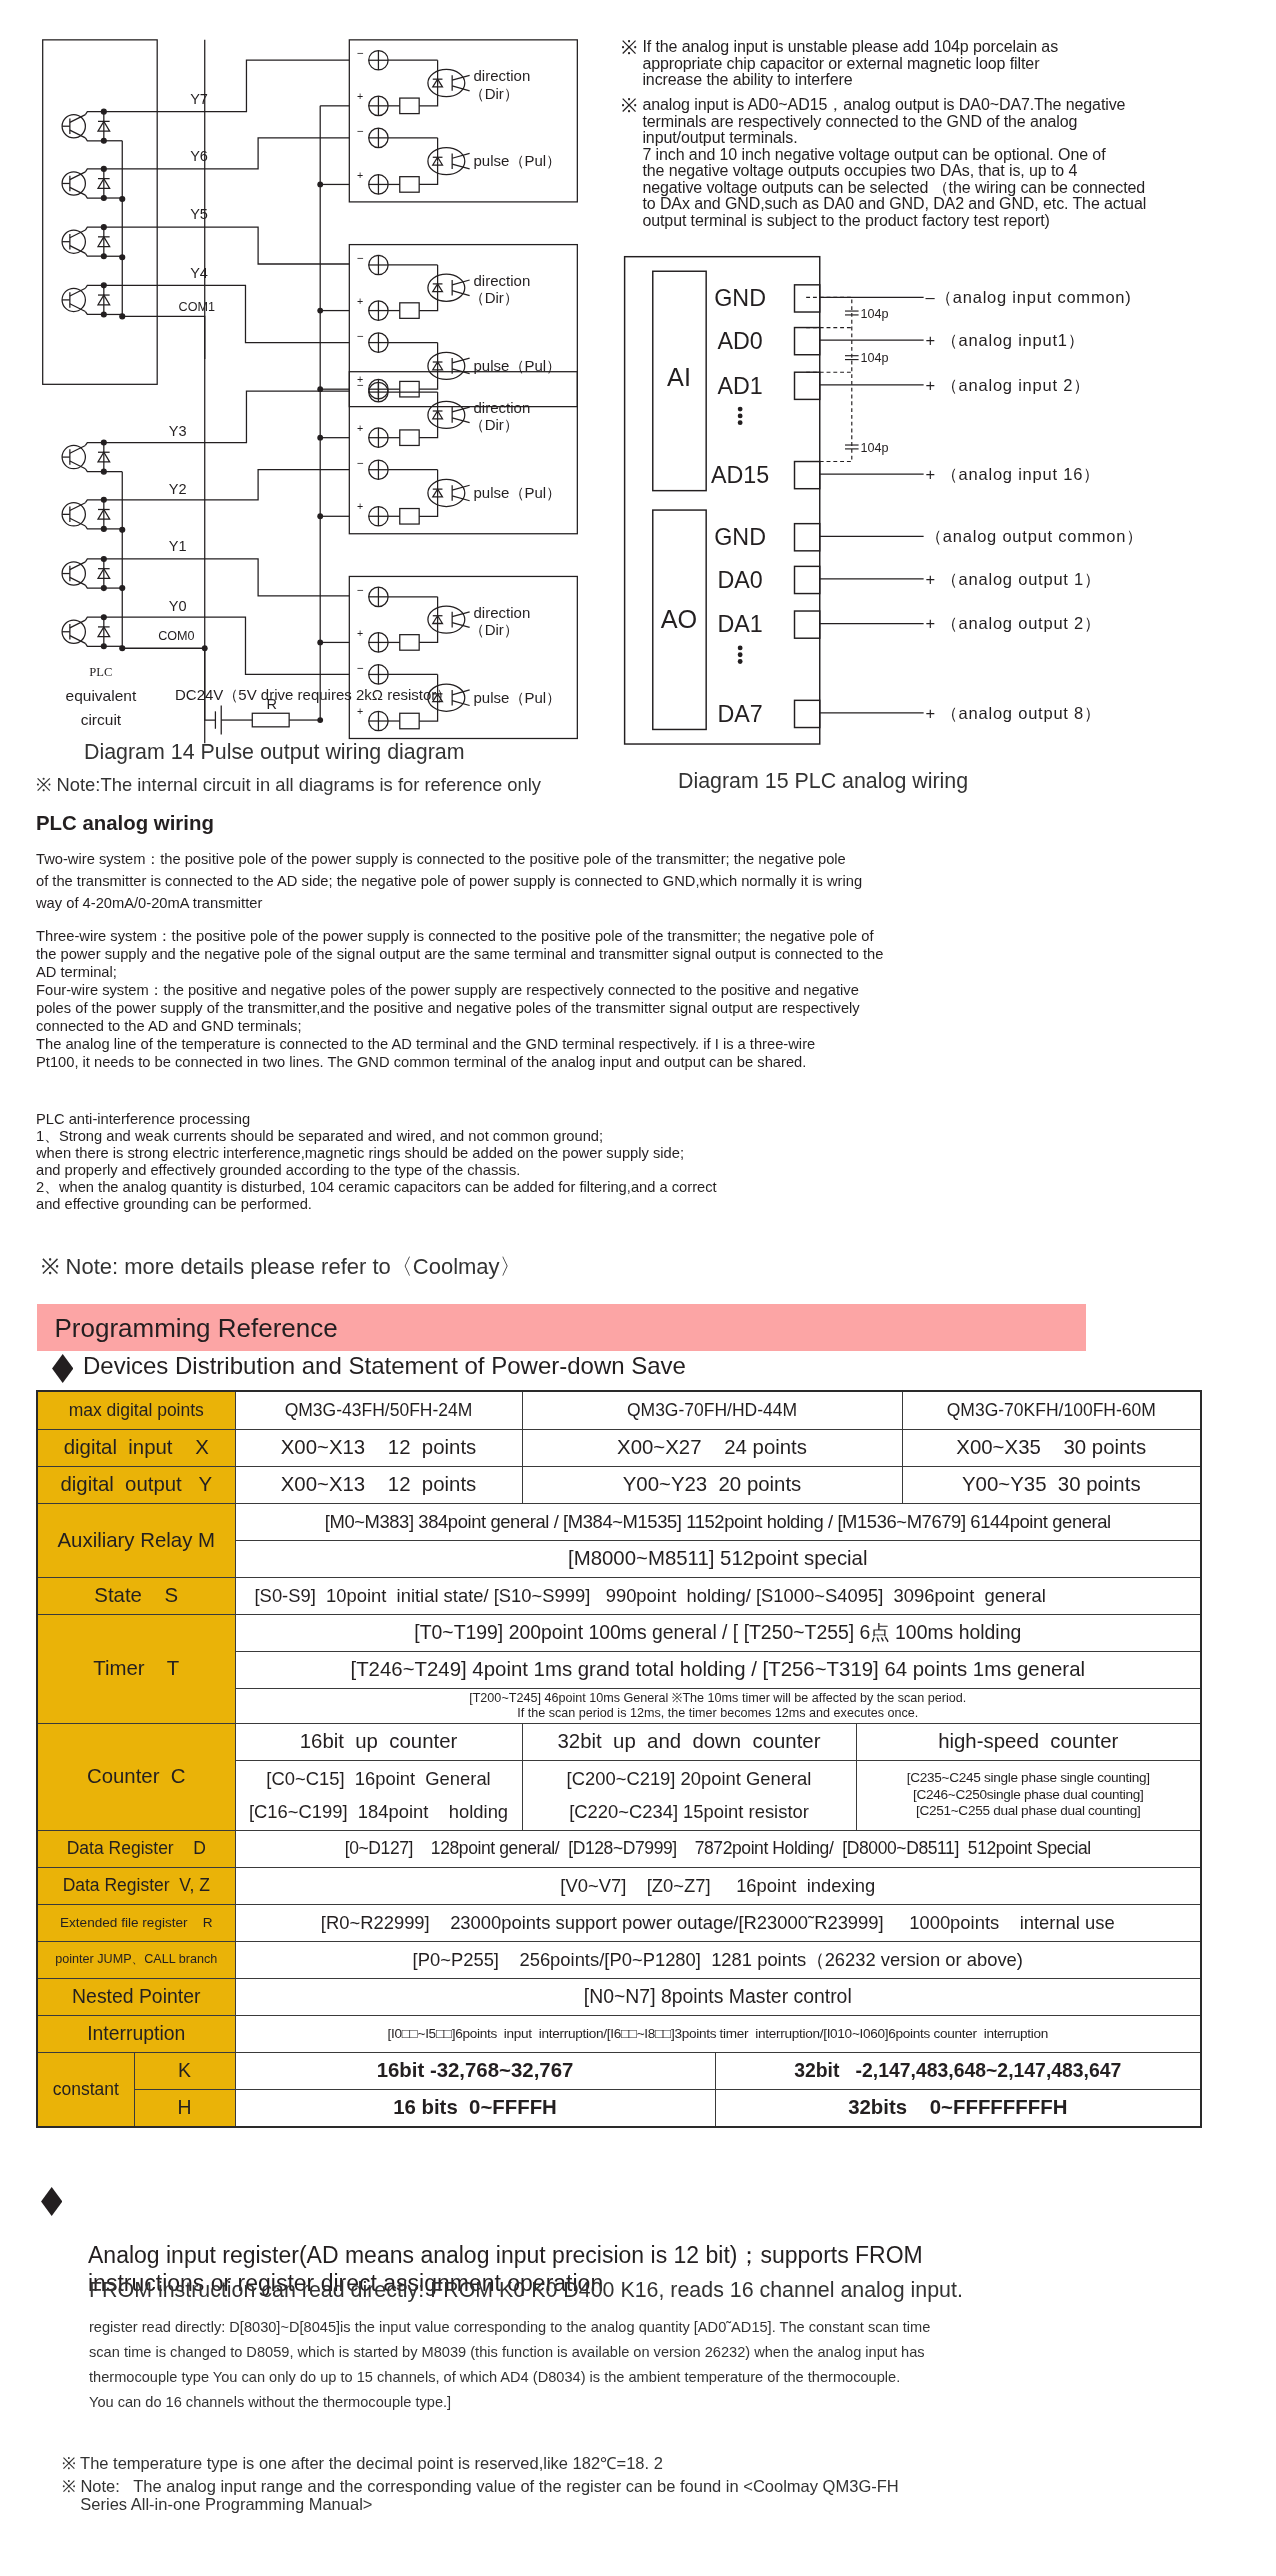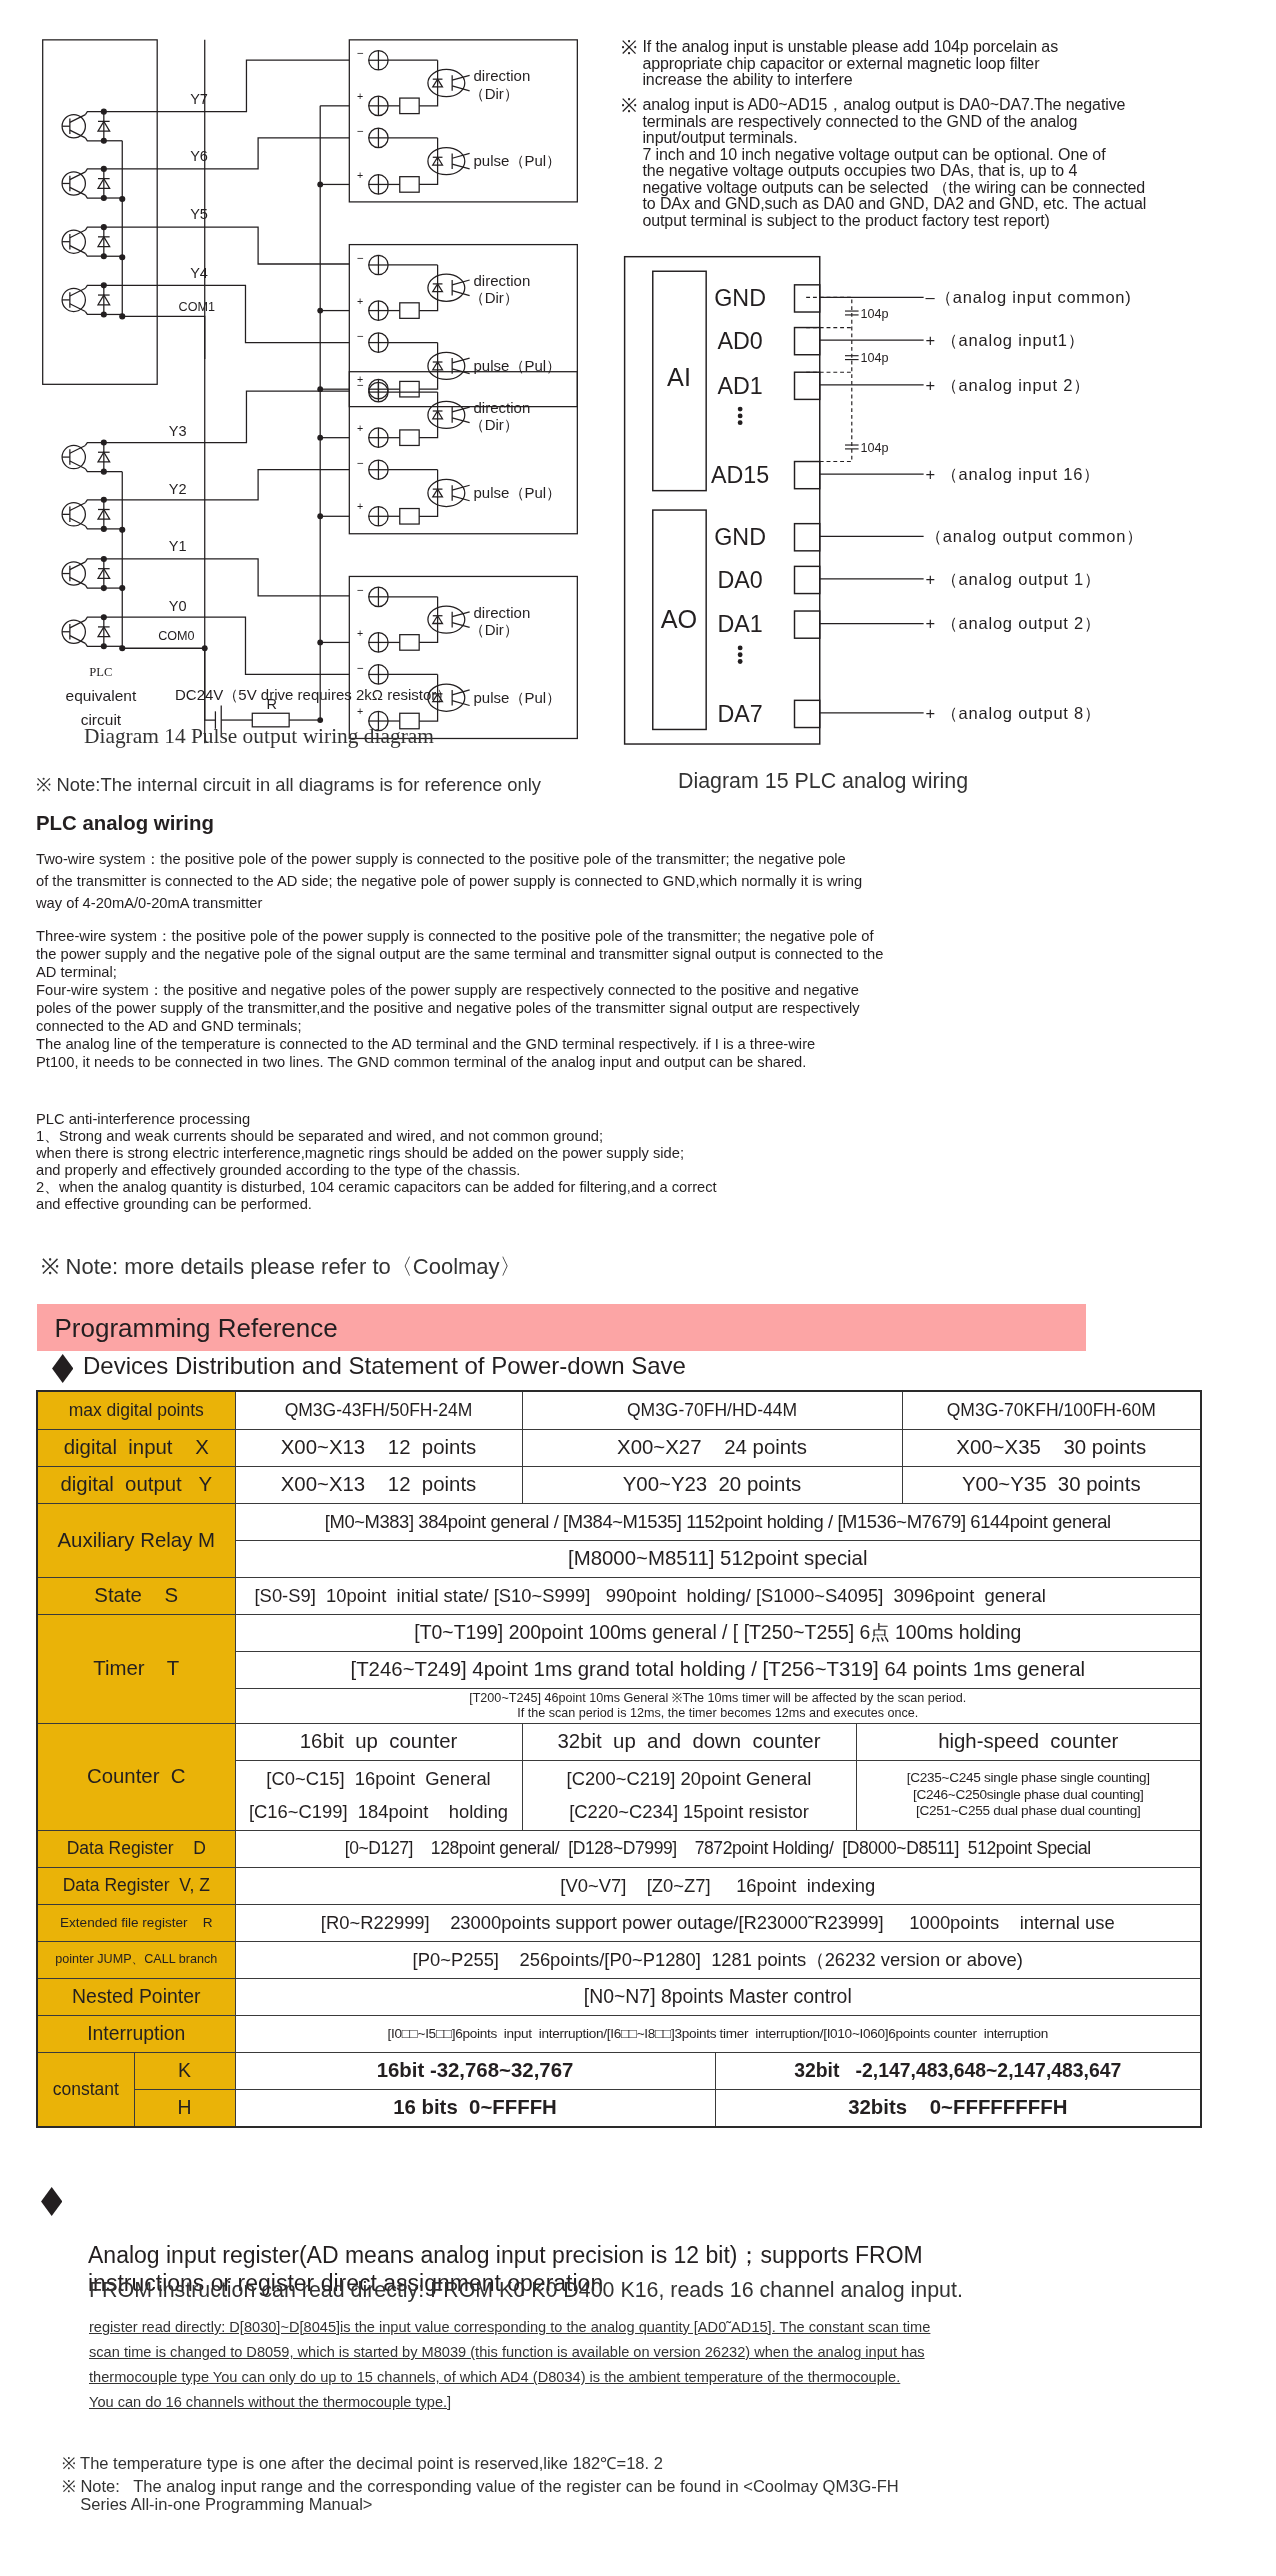--- a/index.html
+++ b/index.html
@@ -20,21 +20,21 @@
   
   table.spec { position:absolute; left:36px; top:1390px; width:1163px; border-collapse:collapse; font-size:20.4px; color:#231f20; table-layout:fixed; }
   table.spec td { border:1.9px solid #3a3a3a; text-align:center; padding:0; height:36px; white-space:nowrap; overflow:hidden; }
   table.spec td.lbl { background:#eab308; }
   table.spec { border:2.9px solid #2a2a2a; }
   .sm { font-size:17.5px; }
   .xs { font-size:12.6px; line-height:14.6px; }
   .xs2 { font-size:13.6px; line-height:16.5px; }
   .bold { font-weight:bold; }
   .sub-para { position:absolute; left:89px; font-size:15.5px; line-height:25px; color:#333; }
-  .sub-para p { margin:0;text-decoration:underline; }
+  .sub-para p { margin:0; }
 </style>
 </head>
 <body>
 
 <svg class="abs" style="left:0;top:0" width="621" height="757" viewBox="0 0 640 780">
   <g stroke="#231f20" stroke-width="1.3" fill="none">
 
     <rect x="44" y="41" width="118" height="355"></rect>
 
     <line x1="211" y1="41" x2="211" y2="766"></line>
@@ -453,21 +453,21 @@
   <g font-size="14" fill="#231f20" text-anchor="middle">
     <text x="104" y="697" font-size="13" class="serif">PLC</text>
     <text x="104" y="722" font-size="16">equivalent</text>
     <text x="104" y="747" font-size="16">circuit</text>
     <text x="280" y="731" font-size="15">R</text>
   </g>
 
 </svg>
 
 <div class="abs" style="left:175px;top:686px;font-size:15px;color:#231f20;">DC24V（5V drive requires  2kΩ  resistor）</div>
-<div class="caption" style="left:84px;top:724px;font-family:Liberation Serif, serif;">Diagram  14  Pulse output wiring diagram</div>
+<div class="caption" style="left:84px;top:740px;">Diagram  14  Pulse output wiring diagram</div>
 <div class="abs" style="left:36px;top:771px;font-size:18.4px;color:#333;">※ Note:The internal circuit in all diagrams is for reference only</div>
 
 <div class="note-tr" style="top:39px;">
   <span class="mark">※</span>
   <div class="body">If the analog input is unstable  please  add  104p porcelain as
 appropriate chip capacitor or external magnetic loop filter
  increase the ability to interfere</div>
 </div>
 <div class="note-tr" style="top:97px;">
   <span class="mark">※</span>

